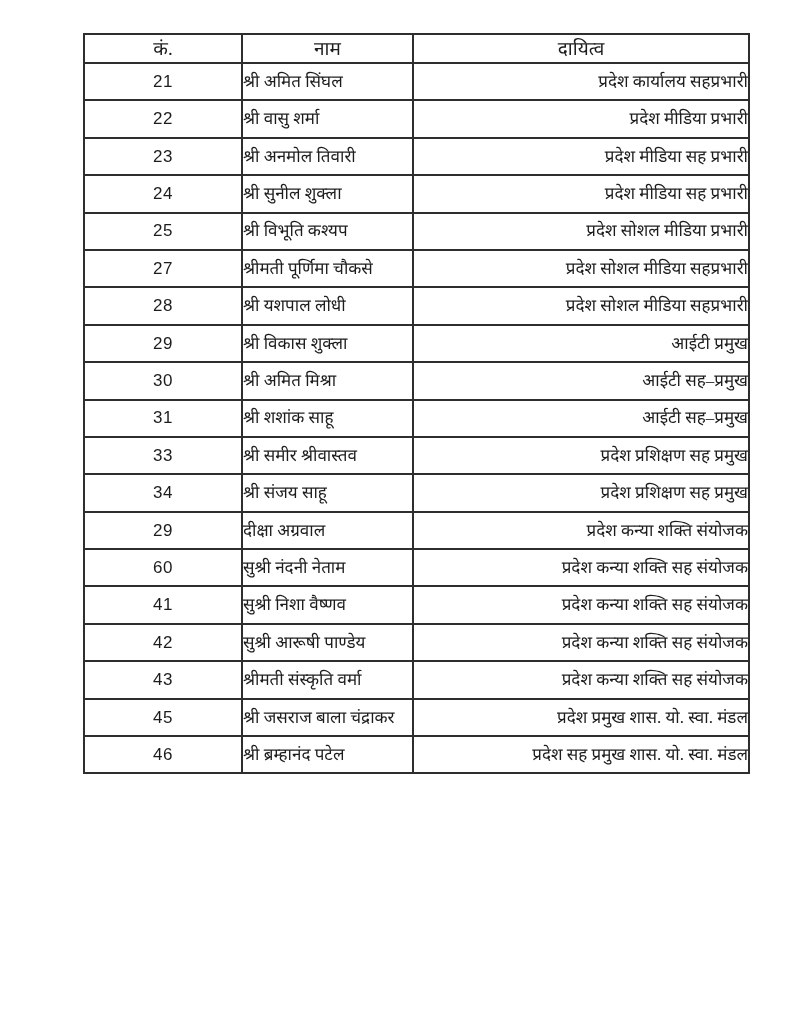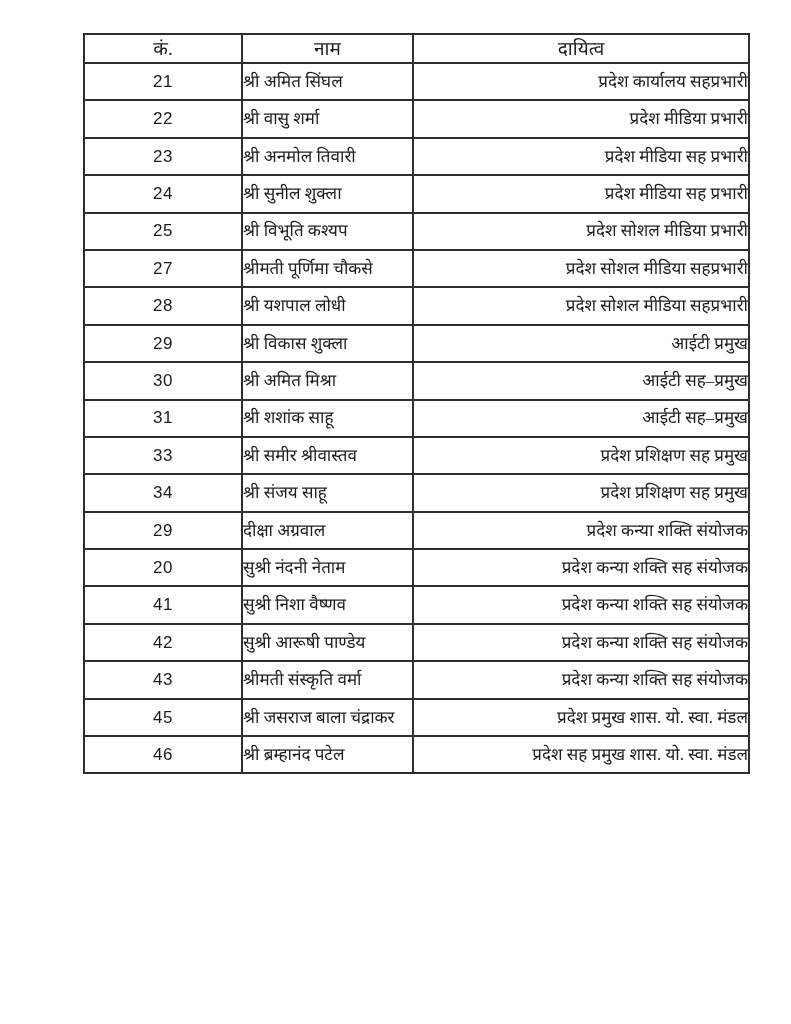--- a/index.html
+++ b/index.html
@@ -149,21 +149,21 @@
           <td class="col-no">34</td>
           <td class="col-name"><span>श्री संजय साहू</span></td>
           <td class="col-duty">प्रदेश प्रशिक्षण सह प्रमुख</td>
         </tr>
         <tr>
           <td class="col-no">29</td>
           <td class="col-name"><span>दीक्षा अग्रवाल</span></td>
           <td class="col-duty">प्रदेश कन्या शक्ति संयोजक</td>
         </tr>
         <tr>
-          <td class="col-no">20</td>
+          <td class="col-no">60</td>
           <td class="col-name"><span>सुश्री नंदनी नेताम</span></td>
           <td class="col-duty">प्रदेश कन्या शक्ति सह संयोजक</td>
         </tr>
         <tr>
           <td class="col-no">41</td>
           <td class="col-name"><span>सुश्री निशा वैष्णव</span></td>
           <td class="col-duty">प्रदेश कन्या शक्ति सह संयोजक</td>
         </tr>
         <tr>
           <td class="col-no">42</td>

